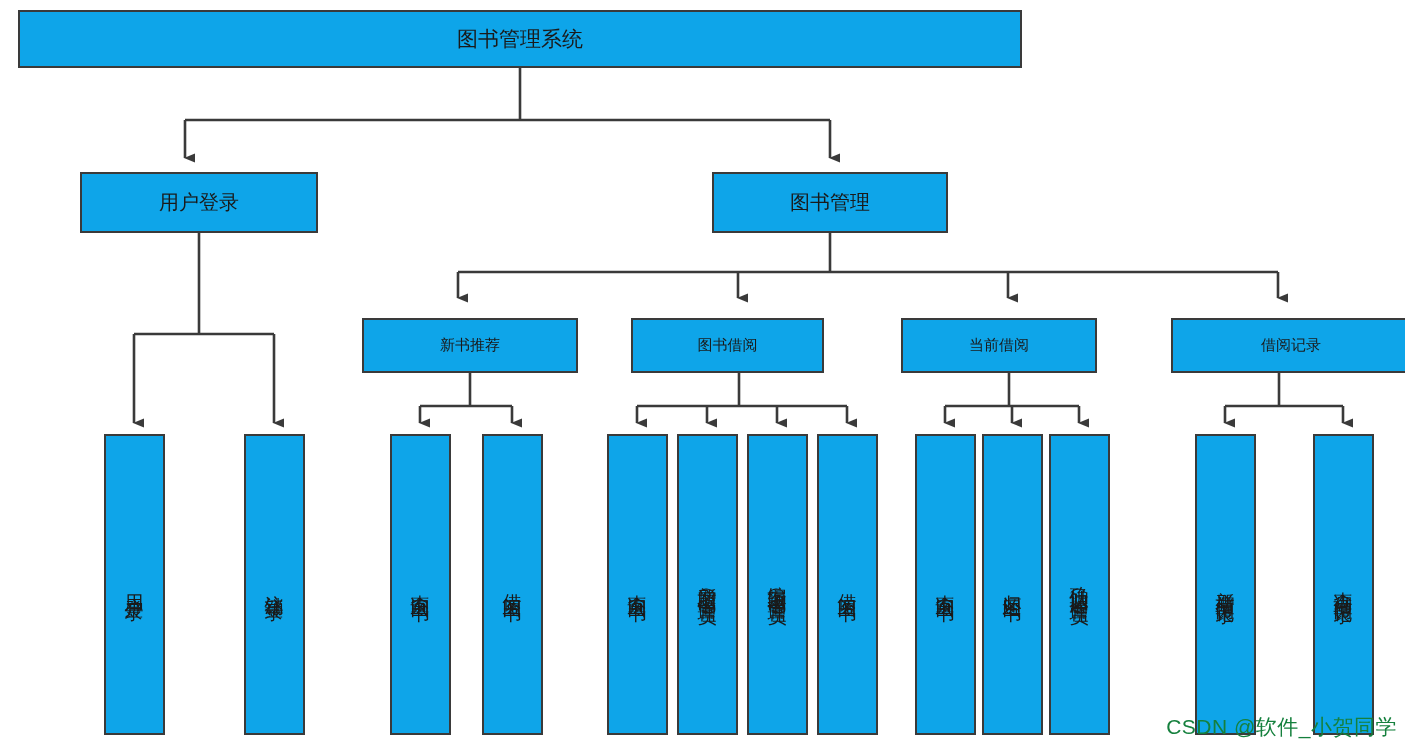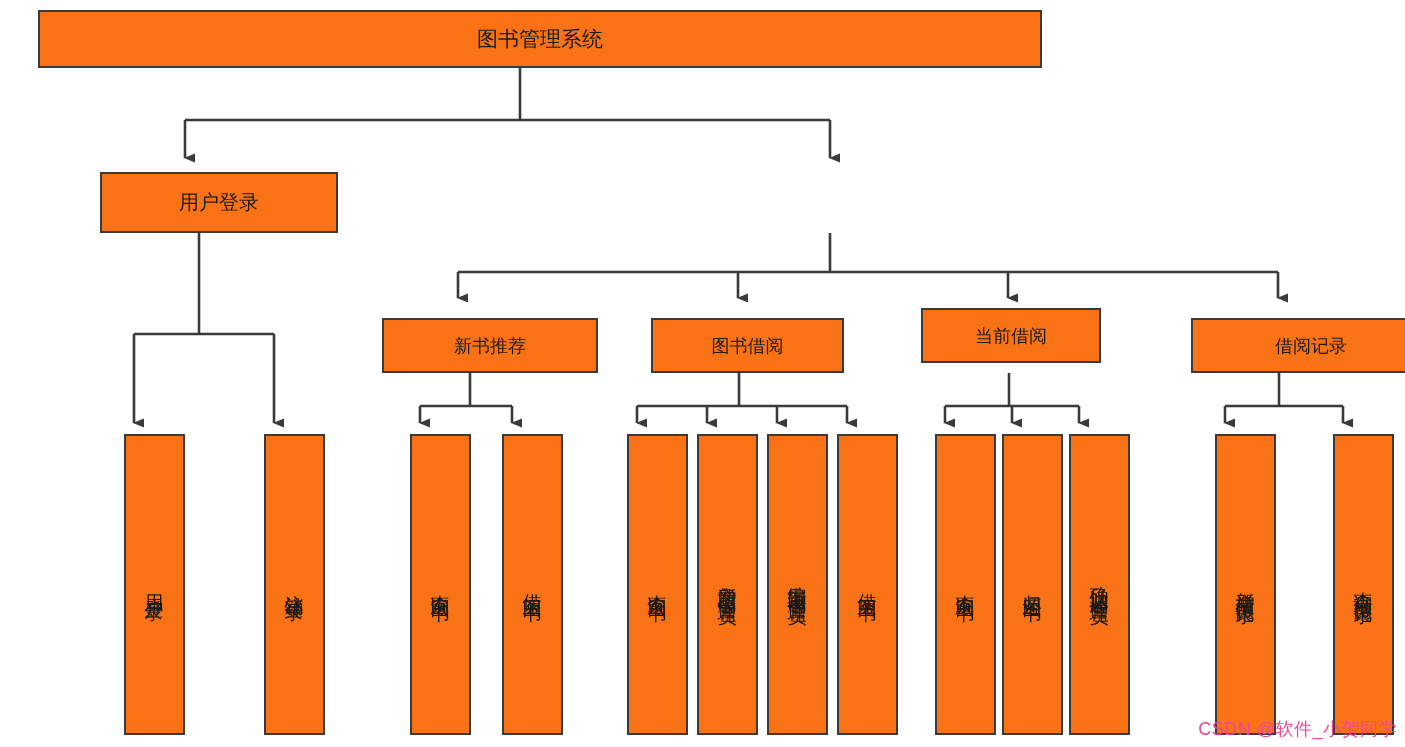--- a/index.html
+++ b/index.html
@@ -21,56 +21,55 @@
     position: absolute;
     left: 0;
     top: 0;
     width: 1405px;
     height: 747px;
     pointer-events: none;
   }
   .node {
     position: absolute;
     box-sizing: border-box;
-    background: #f97316;
+    background: #0ea5e9;
     border: 2px solid #3a3a3a;
     display: flex;
     align-items: center;
     justify-content: center;
     color: #1a1a1a;
-    margin-left: 20px;
   }
   .node.root {
     font-size: 21px;
   }
   .node.lvl1 {
     font-size: 20px;
   }
   .node.lvl2 {
-    font-size: 18px;
+    font-size: 15px;
   }
   .node.leaf {
     font-size: 19px;
     align-items: center;
     justify-content: center;
     padding: 6px 0;
   }
   .vtext {
     writing-mode: vertical-rl;
     text-orientation: upright;
     letter-spacing: 3px;
     line-height: 1;
     white-space: nowrap;
   }
   .watermark {
     position: absolute;
     right: 8px;
     bottom: 6px;
-    font-size: 18px;
-    color: #ec4899;
+    font-size: 21px;
+    color: #15803d;
     letter-spacing: 0.5px;
     white-space: nowrap;
     margin-left: 28px;
   }
 </style>
 </head>
 <body>
 
 <div id="canvas">
 
@@ -125,30 +124,33 @@
   </svg>
 
   <div class="node root" style="left:18px; top:10px; width:1004px; height:58px;">
     <span>图书管理系统</span>
   </div>
 
   <div class="node lvl1" style="left:80px; top:172px; width:238px; height:61px;">
     <span>用户登录</span>
   </div>
 
+  <div class="node lvl1" style="left:712px; top:172px; width:236px; height:61px;">
+    <span>图书管理</span>
+  </div>
 
   <div class="node lvl2" style="left:362px; top:318px; width:216px; height:55px;">
     <span>新书推荐</span>
   </div>
 
   <div class="node lvl2" style="left:631px; top:318px; width:193px; height:55px;">
     <span>图书借阅</span>
   </div>
 
-  <div class="node lvl2" style="left:901px; top:308px; width:180px; height:55px;">
+  <div class="node lvl2" style="left:901px; top:318px; width:196px; height:55px;">
     <span>当前借阅</span>
   </div>
 
   <div class="node lvl2" style="left:1171px; top:318px; width:240px; height:55px;">
     <span>借阅记录</span>
   </div>
 
   <div class="node leaf" style="left:104px; top:434px; width:61px; height:301px;">
     <span class="vtext">用户登录</span>
   </div>

